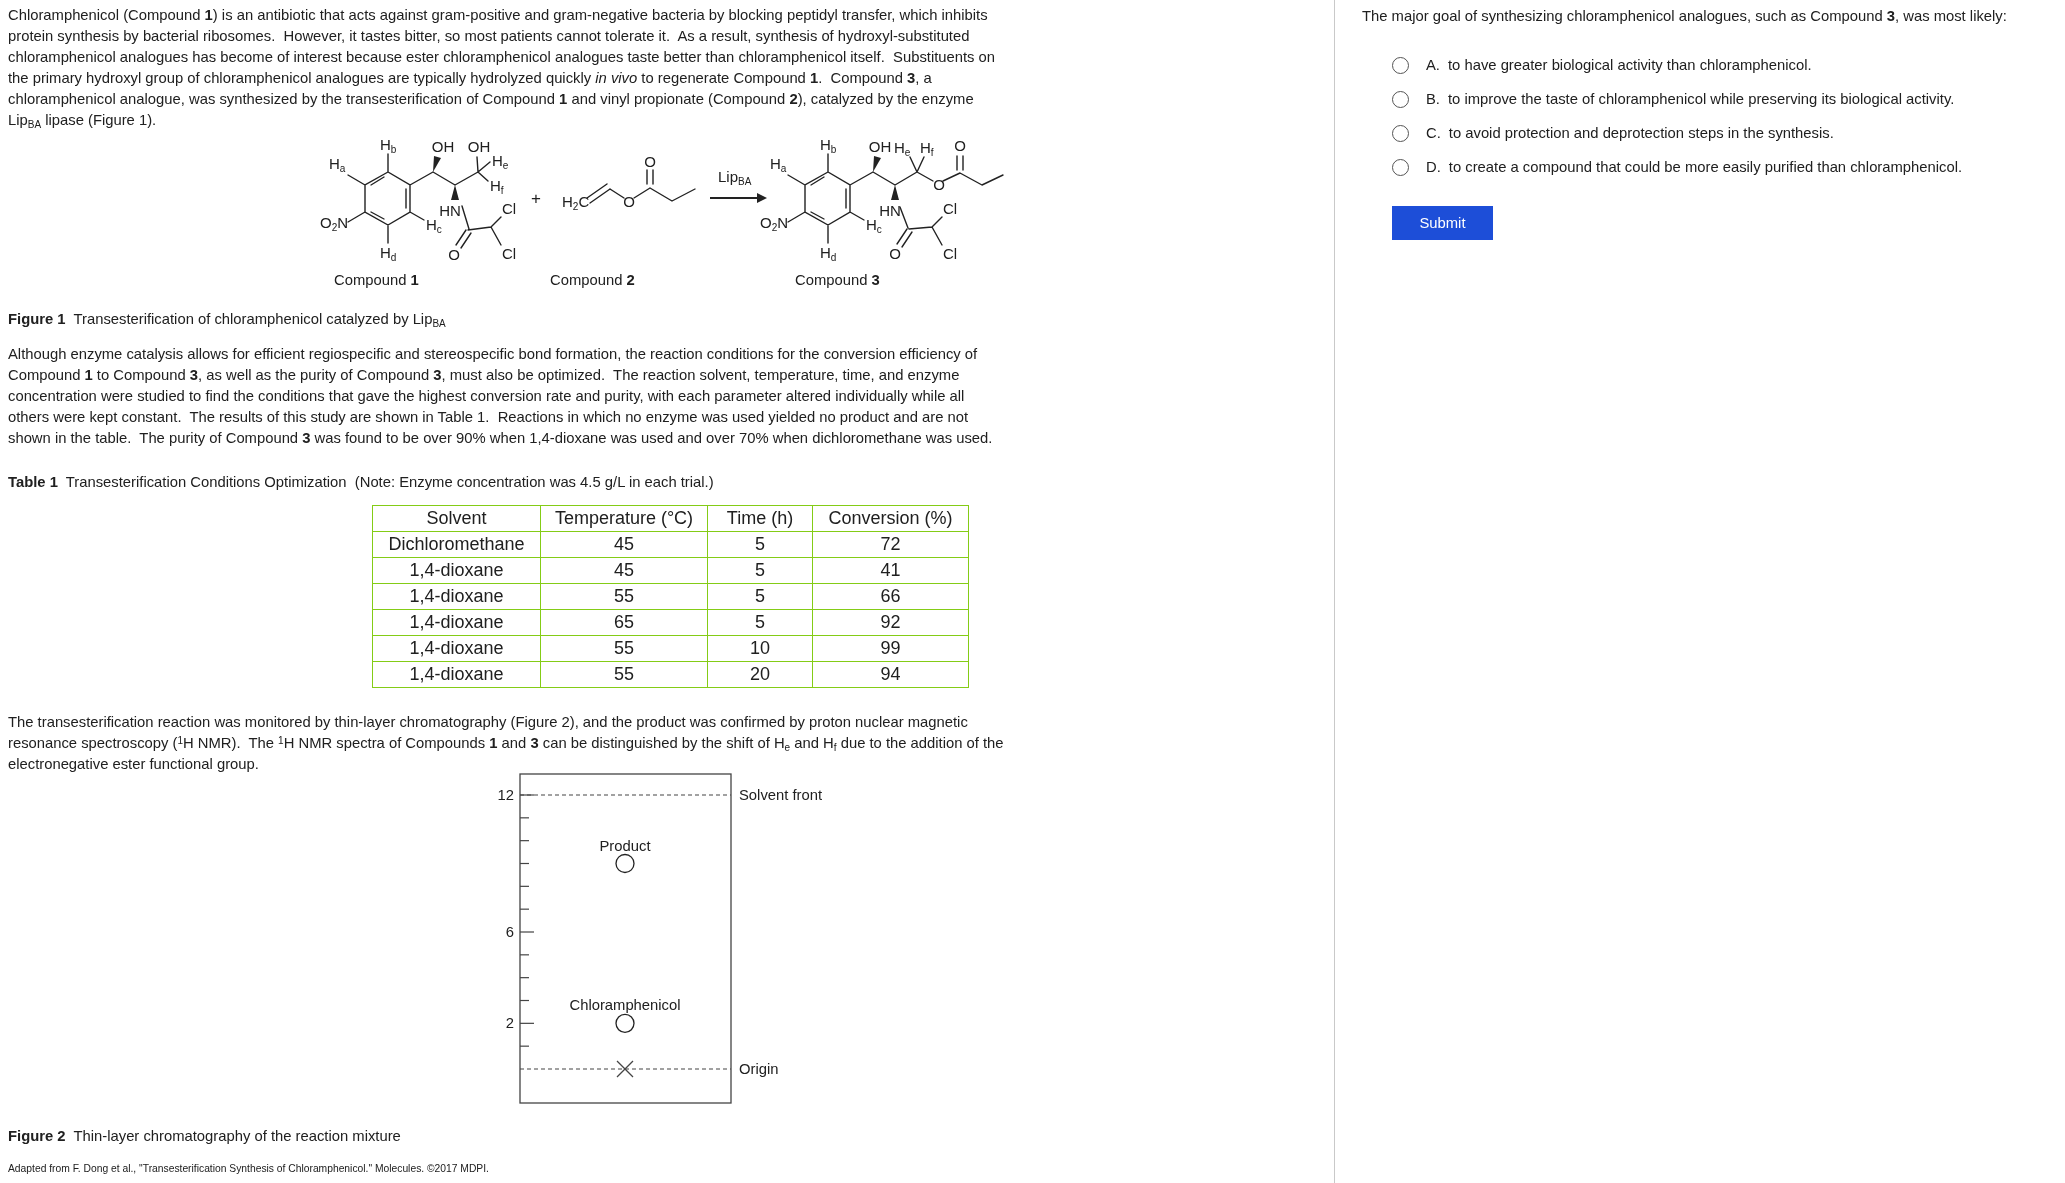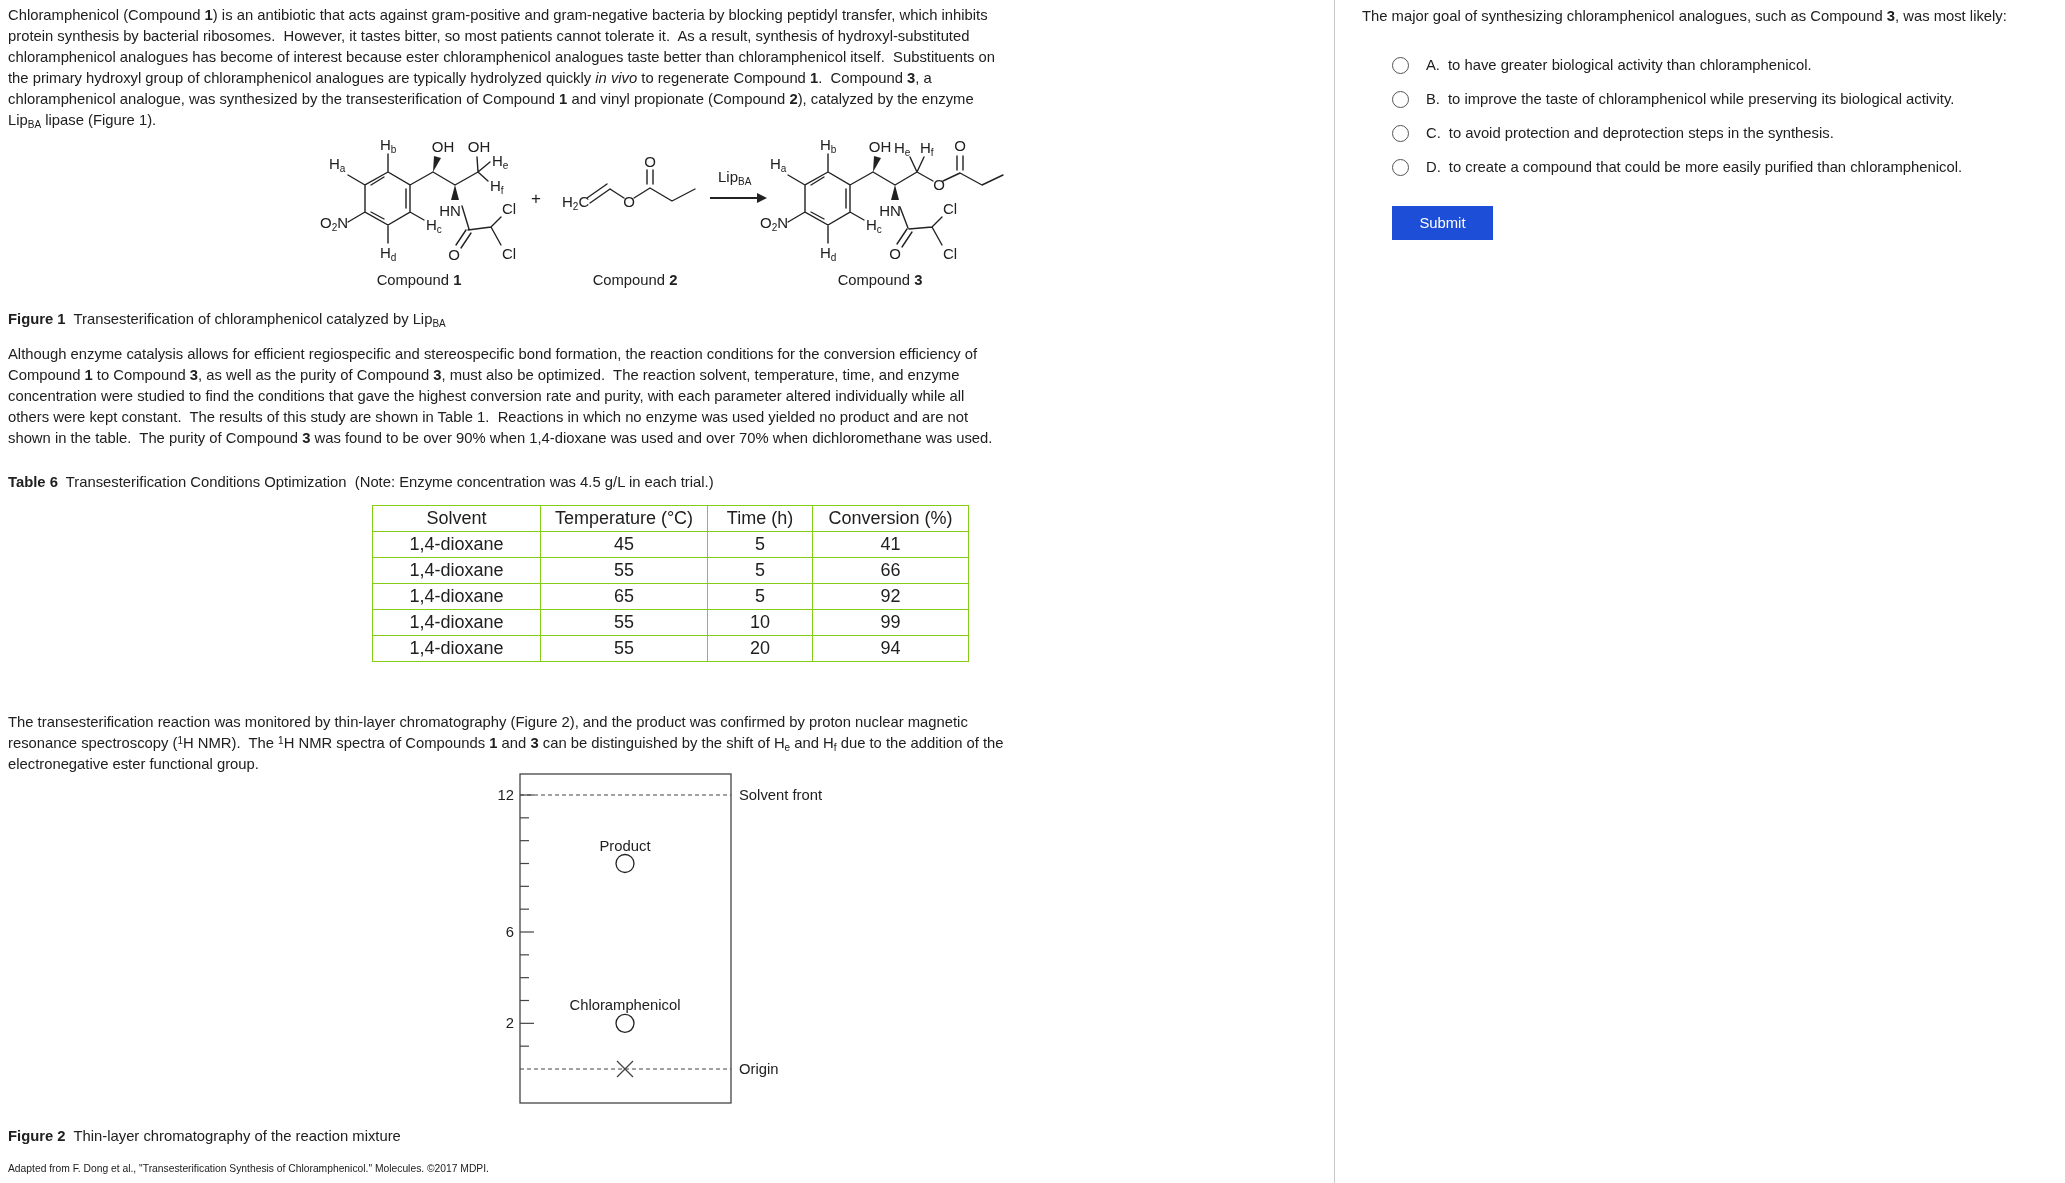--- a/index.html
+++ b/index.html
@@ -12,21 +12,21 @@
   sub{font-size:10px;vertical-align:-3px;line-height:0;}
   sup{font-size:10px;vertical-align:4px;line-height:0;}
   .divider{position:absolute;left:1334px;top:0;width:1px;height:1183px;background:#c9c9c9;}
   
   .bond{stroke:#222;stroke-width:1.4;fill:none;stroke-linecap:round;}
   .arrowline{stroke:#222;stroke-width:1.9;fill:none;}
   .wedge{fill:#222;stroke:none;}
   .atom{font-size:15px;fill:#202020;}
   .ss{font-size:10px;}
   .plus{font-size:17px;}
-  .cmpd-label{position:absolute;width:170px;text-align:center;top:181px;line-height:18px;}
+  .cmpd-label{position:absolute;width:170px;text-align:left;top:181px;line-height:18px;}
   
   table.t1{border-collapse:collapse;}
   table.t1 td,table.t1 th{border:1px solid #84cc16;font-weight:normal;font-size:18px;
        text-align:center;height:25px;padding:0 6px;}
   
   .plate{fill:none;stroke:#444;stroke-width:1.3;}
   .tick{stroke:#444;stroke-width:1.2;}
   .dash{stroke:#444;stroke-width:1.2;stroke-dasharray:4 3;}
   .spot{fill:#fff;stroke:#222;stroke-width:1.3;}
   .tlc-text{font-size:14.8px;fill:#202020;font-family:"Liberation Sans",sans-serif;}
@@ -120,38 +120,44 @@
   </svg>
   <div class="cmpd-label" style="left:102px;">Compound <b>1</b></div>
   <div class="cmpd-label" style="left:318px;">Compound <b>2</b></div>
   <div class="cmpd-label" style="left:563px;">Compound <b>3</b></div>
 </div>
 
 <div class="abs para" style="left:8px;top:309px;"><b>Figure 1</b>  Transesterification of chloramphenicol catalyzed by Lip<sub>BA</sub></div>
 
 <div class="abs para" style="left:8px;top:344px;">Although enzyme catalysis allows for efficient regiospecific and stereospecific bond formation, the reaction conditions for the conversion efficiency of Compound <b>1</b> to Compound <b>3</b>, as well as the purity of Compound <b>3</b>, must also be optimized.  The reaction solvent, temperature, time, and enzyme concentration were studied to find the conditions that gave the highest conversion rate and purity, with each parameter altered individually while all others were kept constant.  The results of this study are shown in Table 1.  Reactions in which no enzyme was used yielded no product and are not shown in the table.  The purity of Compound <b>3</b> was found to be over 90% when 1,4-dioxane was used and over 70% when dichloromethane was used.</div>
 
-<div class="abs para" style="left:8px;top:472px;"><b>Table 6</b>  Transesterification Conditions Optimization  (Note: Enzyme concentration was 4.5 g/L in each trial.)</div>
+<div class="abs para" style="left:8px;top:472px;"><b>Table 1</b>  Transesterification Conditions Optimization  (Note: Enzyme concentration was 4.5 g/L in each trial.)</div>
 
 <table class="t1 abs" style="left:372px;top:505px;" id="table1">
   <colgroup>
       <col style="width:168px">
       <col style="width:167px">
       <col style="width:105px">
       <col style="width:156px">
     </colgroup>
   <thead>
       <tr>
         <th>Solvent</th>
         <th>Temperature (°C)</th>
         <th>Time (h)</th>
         <th>Conversion (%)</th>
       </tr>
     </thead>
   <tbody>
+      <tr>
+        <td>Dichloromethane</td>
+        <td>45</td>
+        <td>5</td>
+        <td>72</td>
+      </tr>
       <tr>
         <td>1,4-dioxane</td>
         <td>45</td>
         <td>5</td>
         <td>41</td>
       </tr>
       <tr>
         <td>1,4-dioxane</td>
         <td>55</td>
         <td>5</td>

